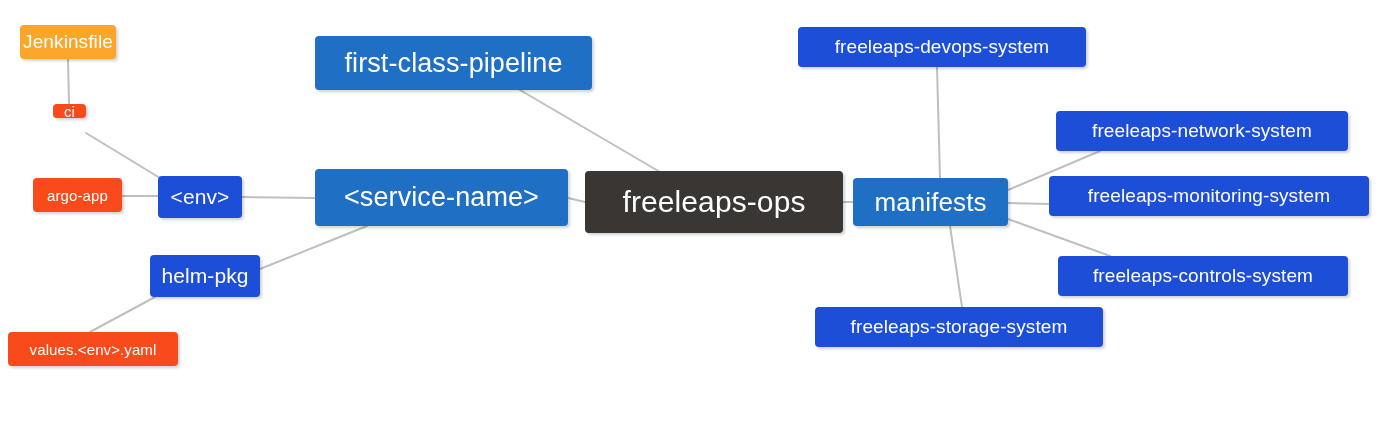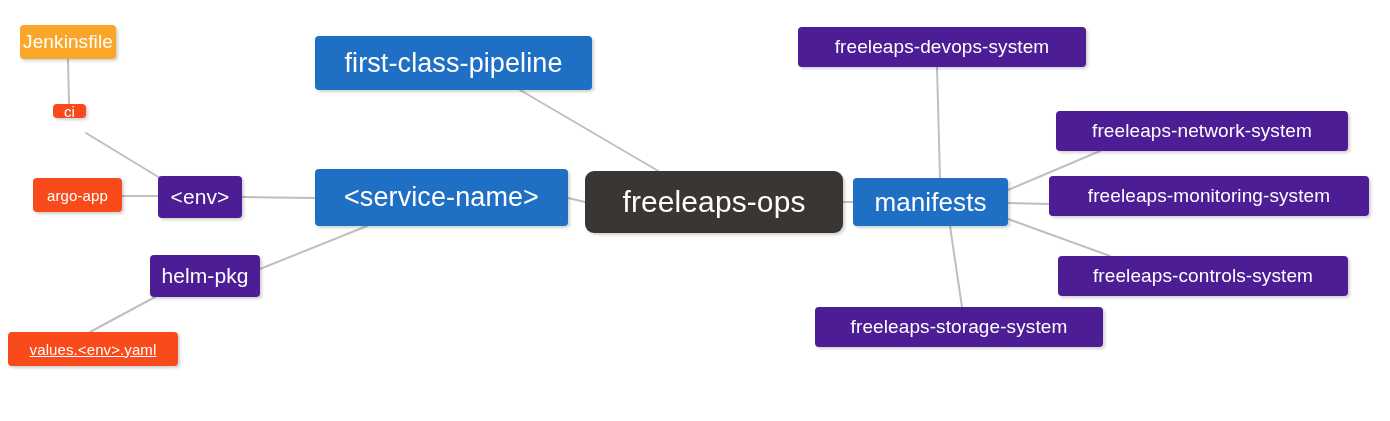--- a/index.html
+++ b/index.html
@@ -30,21 +30,21 @@
     align-items: center;
     justify-content: center;
     color: #ffffff;
     border-radius: 4px;
     white-space: nowrap;
     box-shadow: 2px 2px 3px rgba(0,0,0,0.18);
     letter-spacing: 0.1px;
   }
   .n-root     { background: #3A3634; }
   .n-blue     { background: #1F6FC4; }
-  .n-green    { background: #4c1d95; }
+  .n-green    { background: #1d4ed8; }
   .n-orange   { background: #FAA62B; }
   .n-red      { background: #F94A1B; }
 </style>
 </head>
 <body>
 
 <div id="canvas">
   <svg id="edges" viewBox="0 0 1390 421" width="1390" height="421">
       <line x1="585" y1="202" x2="568" y2="198" stroke="#BFBFBF" stroke-width="2" stroke-linecap="round"></line>
       <line x1="843" y1="202" x2="853" y2="202" stroke="#BFBFBF" stroke-width="2" stroke-linecap="round"></line>
@@ -55,21 +55,21 @@
       <line x1="158" y1="196" x2="122" y2="196" stroke="#BFBFBF" stroke-width="2" stroke-linecap="round"></line>
       <line x1="69" y1="104" x2="68" y2="59" stroke="#BFBFBF" stroke-width="2" stroke-linecap="round"></line>
       <line x1="155" y1="297" x2="90" y2="332" stroke="#BFBFBF" stroke-width="2" stroke-linecap="round"></line>
       <line x1="940" y1="178" x2="937" y2="67" stroke="#BFBFBF" stroke-width="2" stroke-linecap="round"></line>
       <line x1="1008" y1="190" x2="1100" y2="151" stroke="#BFBFBF" stroke-width="2" stroke-linecap="round"></line>
       <line x1="1008" y1="203" x2="1049" y2="204" stroke="#BFBFBF" stroke-width="2" stroke-linecap="round"></line>
       <line x1="1008" y1="219" x2="1110" y2="256" stroke="#BFBFBF" stroke-width="2" stroke-linecap="round"></line>
       <line x1="950" y1="226" x2="962" y2="307" stroke="#BFBFBF" stroke-width="2" stroke-linecap="round"></line>
     </svg>
   <div id="node-layer">
-      <div class="node n-root" style="left: 585px; top: 171px; width: 258px; height: 62px; font-size: 30px; border-radius: 9px;">
+      <div class="node n-root" style="left: 585px; top: 171px; width: 258px; height: 62px; font-size: 30px;">
         <span>freeleaps-ops</span>
       </div>
       <div class="node n-blue" style="left: 315px; top: 169px; width: 253px; height: 57px; font-size: 27px; align-items: center;">
         <span>&lt;service-name&gt;</span>
       </div>
       <div class="node n-blue" style="left: 315px; top: 36px; width: 277px; height: 54px; font-size: 27px;">
         <span>first-class-pipeline</span>
       </div>
       <div class="node n-blue" style="left: 853px; top: 178px; width: 155px; height: 48px; font-size: 26px;">
         <span>manifests</span>
@@ -82,21 +82,21 @@
       </div>
       <div class="node n-red" style="left: 53px; top: 104px; width: 33px; height: 14px; font-size: 15px;">
         <span>ci</span>
       </div>
       <div class="node n-orange" style="left: 20px; top: 25px; width: 96px; height: 34px; font-size: 19px;">
         <span>Jenkinsfile</span>
       </div>
       <div class="node n-red" style="left: 33px; top: 178px; width: 89px; height: 34px; font-size: 15px;">
         <span>argo-app</span>
       </div>
-      <div class="node n-red" style="left: 8px; top: 332px; width: 170px; height: 34px; font-size: 15px; text-decoration: underline;">
+      <div class="node n-red" style="left: 8px; top: 332px; width: 170px; height: 34px; font-size: 15px;">
         <span>values.&lt;env&gt;.yaml</span>
       </div>
       <div class="node n-green" style="left: 798px; top: 27px; width: 288px; height: 40px; font-size: 19px;">
         <span>freeleaps-devops-system</span>
       </div>
       <div class="node n-green" style="left: 1056px; top: 111px; width: 292px; height: 40px; font-size: 19px;">
         <span>freeleaps-network-system</span>
       </div>
       <div class="node n-green" style="left: 1049px; top: 176px; width: 320px; height: 40px; font-size: 19px;">
         <span>freeleaps-monitoring-system</span>

